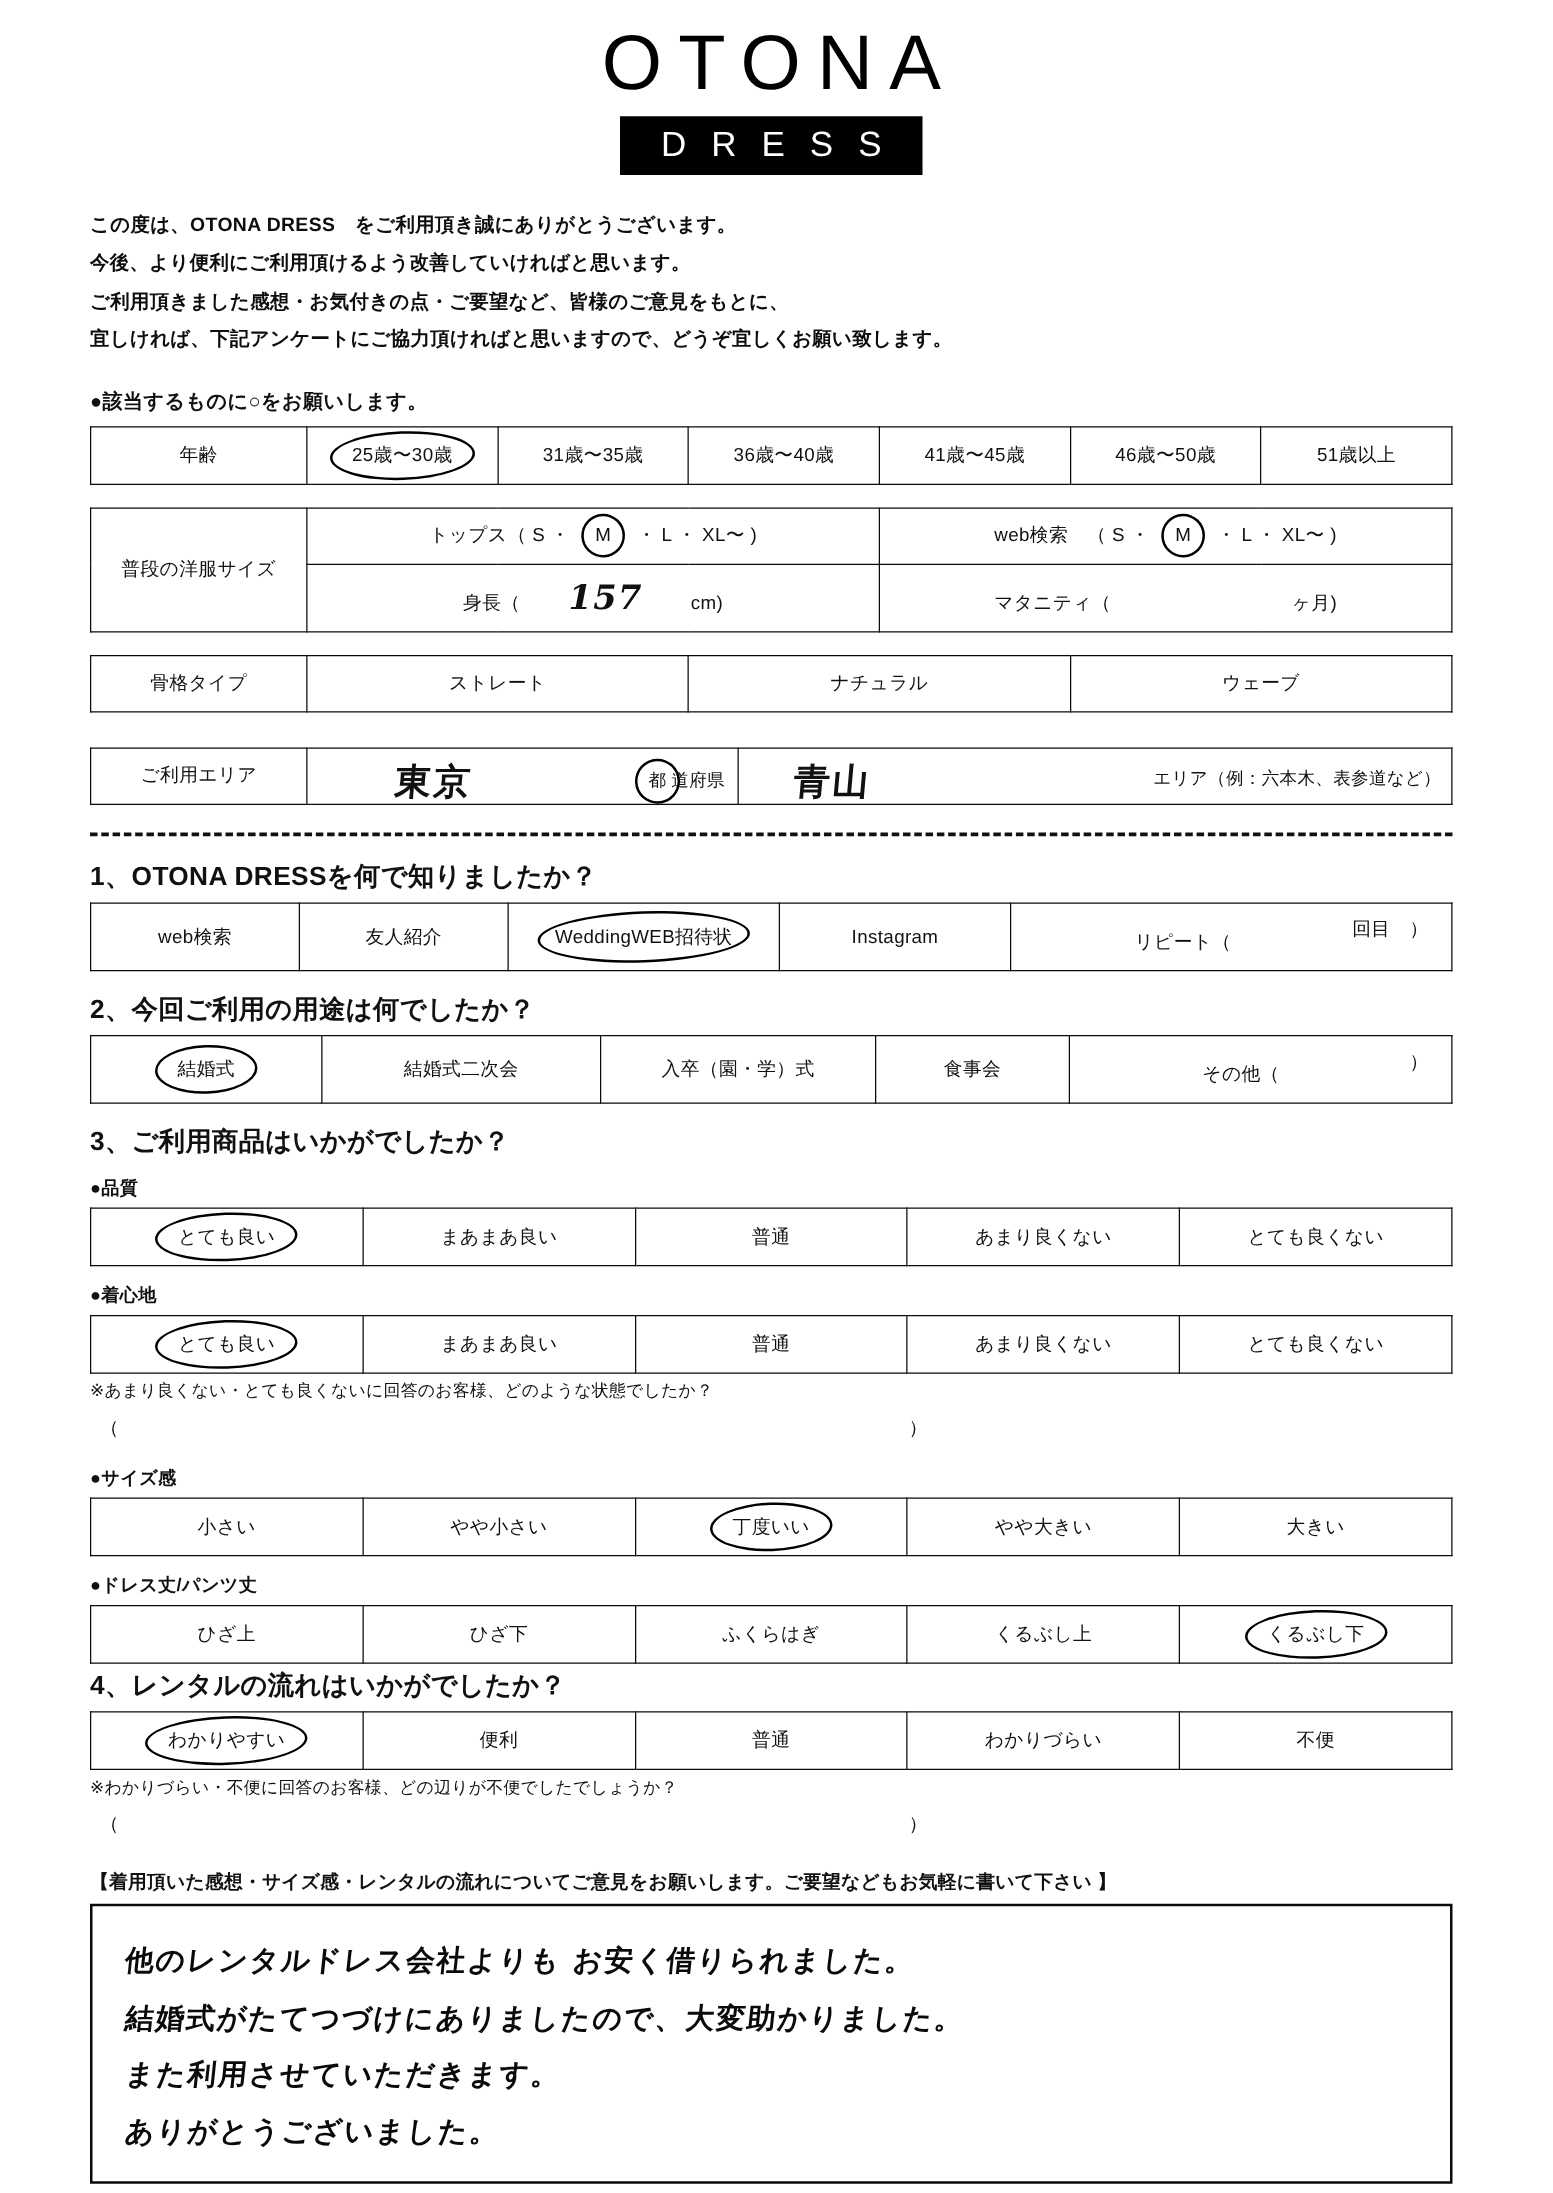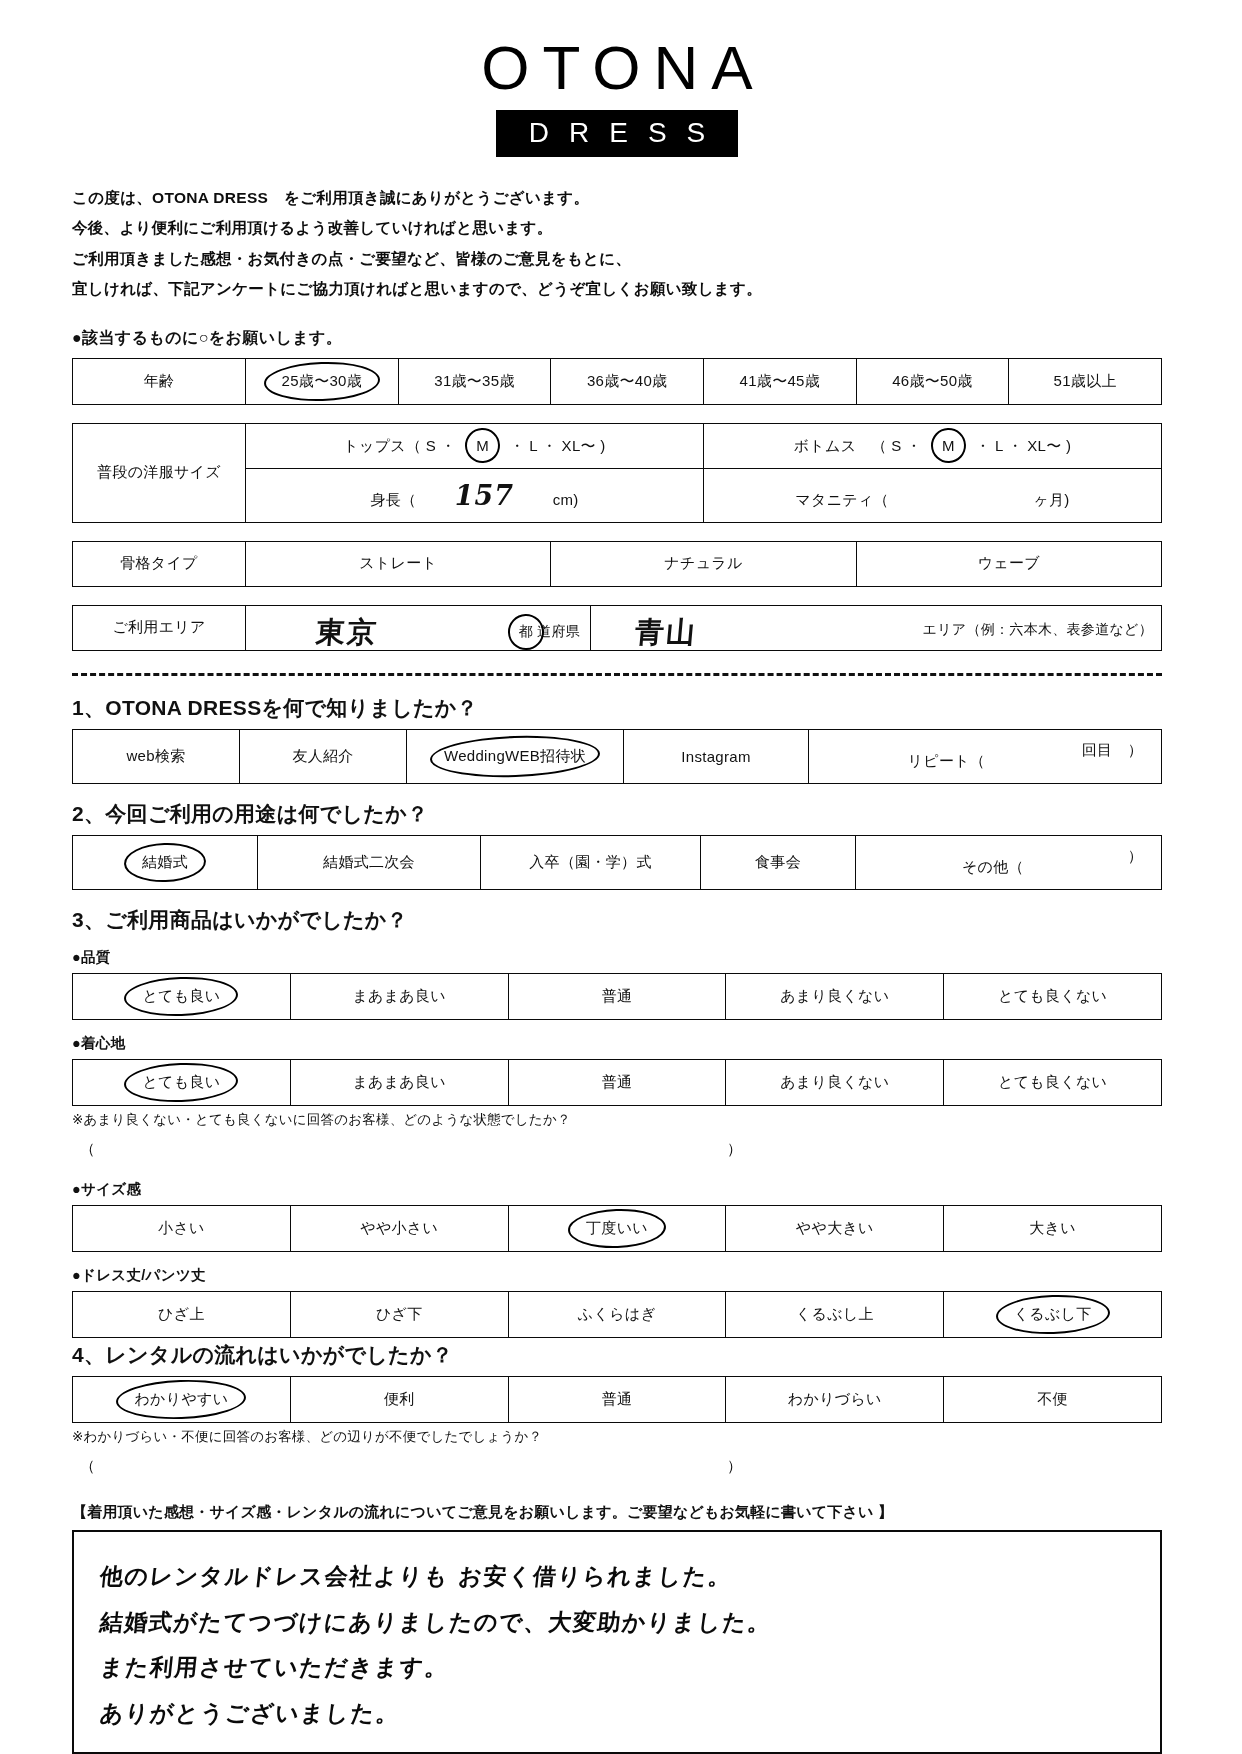--- a/index.html
+++ b/index.html
@@ -23,21 +23,21 @@
   .inner {
     position: absolute;
     left: 72px;
     top: 0;
     width: 1090px;
   }
 
   
   .logo-wrap {
     text-align: center;
-    padding-top: 35px;
+    padding-top: 18px;
   }
   .logo-otona {
     font-family: "Liberation Sans", "DejaVu Sans", sans-serif;
     font-size: 62px;
     letter-spacing: 13px;
     font-weight: 400;
     color: #000;
     line-height: 1.05;
     padding-left: 13px;
   }
@@ -244,21 +244,21 @@
         <td class="label" rowspan="2" style="width:168px">普段の洋服サイズ</td>
         <td colspan="3">
           <span class="nowrap">
             <span>トップス（ S ・</span>
             <span class="circ circ-sm" style="margin:0 12px">M</span>
             <span>・ L ・ XL〜 )</span>
           </span>
         </td>
         <td colspan="3">
           <span class="nowrap">
-            <span>ボトムス　（ S ・</span>
+            <span>web検索　（ S ・</span>
             <span class="circ circ-sm" style="margin:0 12px">M</span>
             <span>・ L ・ XL〜 )</span>
           </span>
         </td>
       </tr>
       <tr>
         <td colspan="3">
           <span class="nowrap">
             <span>身長（</span>
             <span class="hand" style="margin:0 34px">157</span>
@@ -283,21 +283,21 @@
             <tr>
         <td class="label" style="width:168px">骨格タイプ</td>
         <td>ストレート</td>
         <td>ナチュラル</td>
         <td>ウェーブ</td>
       </tr>
     </tbody>
         </table>
     </div>
 
-    <div class="tbl-gap" style="margin-top:18px">
+    <div class="tbl-gap" style="margin-top:28px">
     <table class="grid">
       <tbody>
             <tr>
         <td class="label" style="width:168px">ご利用エリア</td>
         <td style="width:340px">
           <span style="display:inline-block;position:relative;width:100%;">
             <span class="hand-jp" style="position:absolute;left:68px;top:-6px">東京</span>
             <span style="position:absolute;right:8px;top:2px;font-size:14px;white-space:nowrap">
               <span class="circ circ-sm">都</span><span>道府県</span>
             </span>

